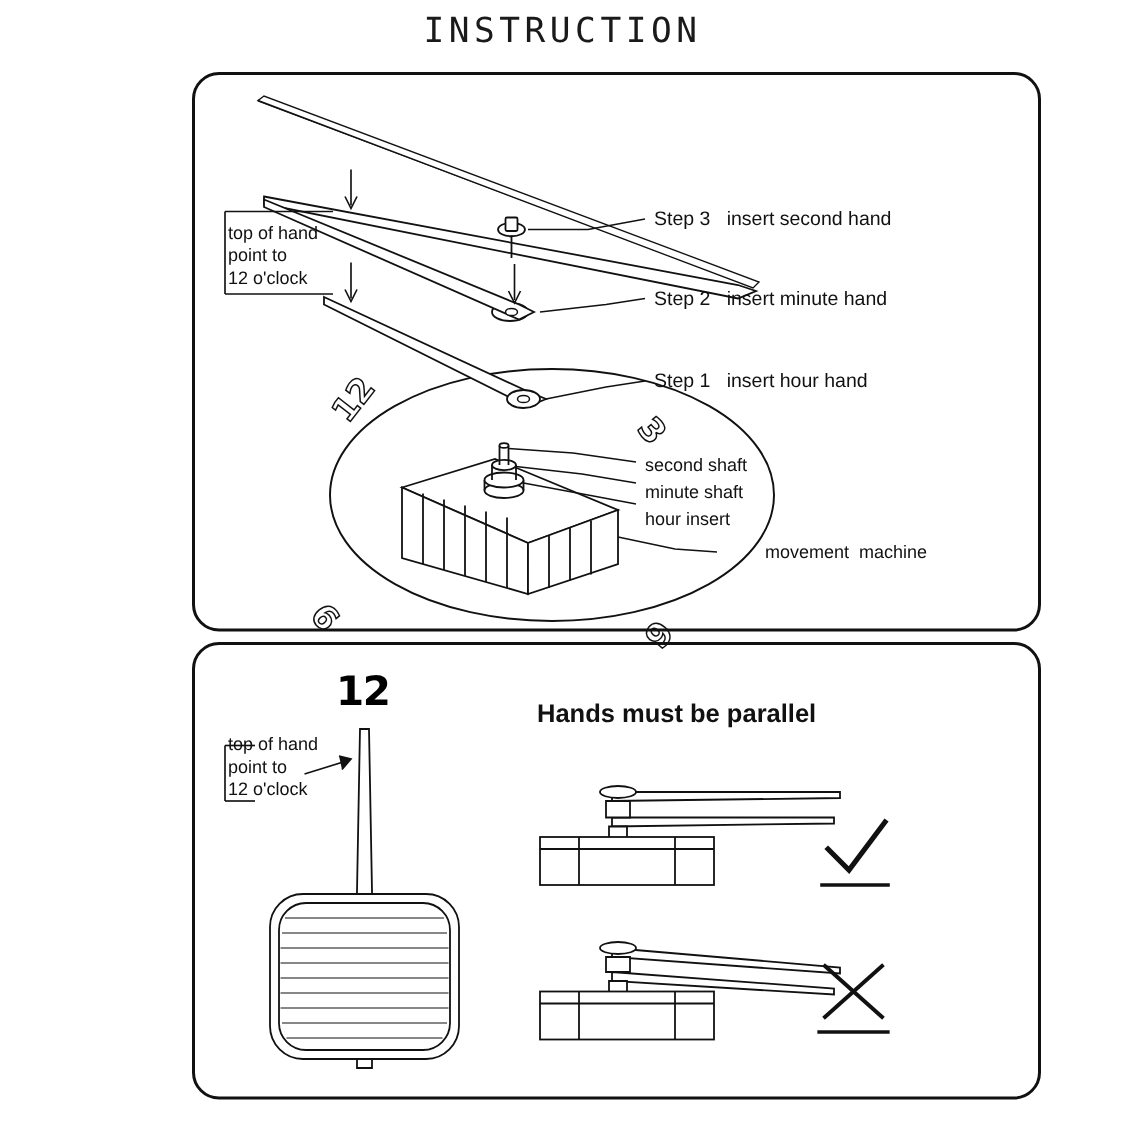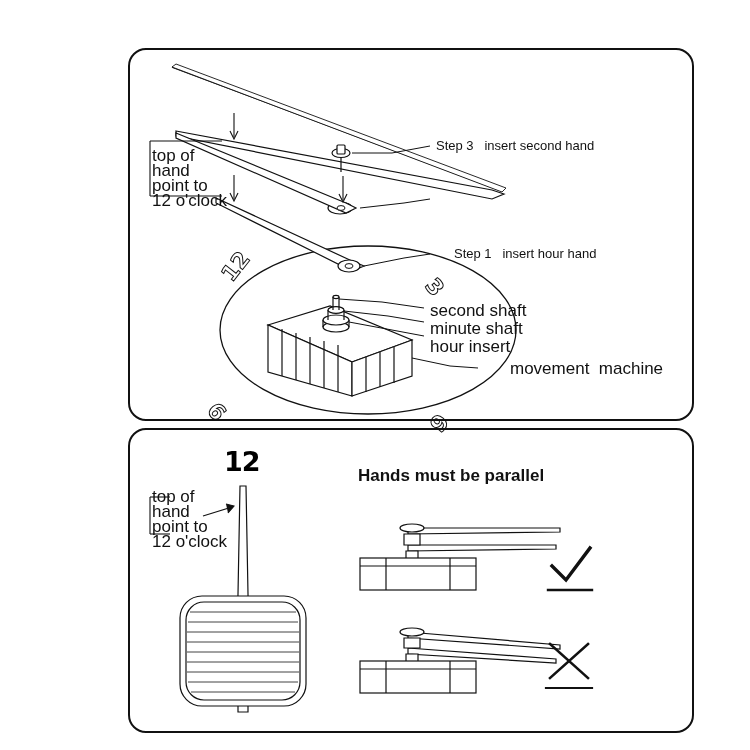--- a/index.html
+++ b/index.html
@@ -44,21 +44,21 @@
     height: 373px;
   }
   #panel-bottom {
     left: 128px;
     top: 428px;
     width: 566px;
     height: 305px;
   }
   .lbl {
     position: absolute;
-    font-size: 17px;
+    font-size: 12px;
     line-height: 15px;
     color: #111;
     white-space: pre;
   }
   .lbl.step {
     font-size: 13px;
   }
   svg.overlay {
     position: absolute;
     left: 0;
@@ -72,20 +72,21 @@
     font-size: 27px;
     font-weight: bold;
     letter-spacing: -1px;
   }
 </style>
 </head>
 <body>
 
 <div id="page">
 
+  <div class="title">INSTRUCTION</div>
 
   <div class="panel" id="panel-top"></div>
   <div class="panel" id="panel-bottom"></div>
 
   <svg class="overlay" viewBox="0 0 750 750">
     <g stroke="#111" fill="none" stroke-width="1.2">
 
       <ellipse cx="368" cy="330" rx="148" ry="84" stroke="#111" stroke-width="1.3" fill="#ffffff"></ellipse>
 
       <g font-family="DejaVu Sans, sans-serif" font-size="22" font-weight="bold" fill="none" stroke="#111" stroke-width="1">
@@ -240,22 +241,23 @@
       </g>
     </g>
   </svg>
 
   <div class="lbl" style="left:152px; top:148px; width:78px;"><span style="white-space: pre-line;">top of hand
 point to
 12 o'clock</span></div>
 
   <div class="lbl step" style="left:436px; top:138px;"><span>Step 3</span>&nbsp;&nbsp; <span>insert second hand</span></div>
 
-
-  <div class="lbl step" style="left:436px; top:246px;margin-left:18px;"><span>Step 1</span>&nbsp;&nbsp; <span>insert hour hand</span></div>
+  <div class="lbl step" style="left:436px; top:191px;"><span>Step 2</span>&nbsp;&nbsp; <span>insert minute hand</span></div>
+
+  <div class="lbl step" style="left:436px; top:246px;"><span>Step 1</span>&nbsp;&nbsp; <span>insert hour hand</span></div>
 
   <div class="lbl" style="left:430px; top:303px;">second shaft</div>
   <div class="lbl" style="left:430px; top:321px;">minute shaft</div>
   <div class="lbl" style="left:430px; top:339px;">hour insert</div>
   <div class="lbl" style="left:482px; top:361px;margin-left:28px;">movement  machine</div>
 
   <div class="num12" style="position:absolute; left:224px; top:446px;">12</div>
 
   <div class="lbl" style="left:152px; top:489px; width:80px;"><span style="white-space: pre-line;">top of hand
 point to

